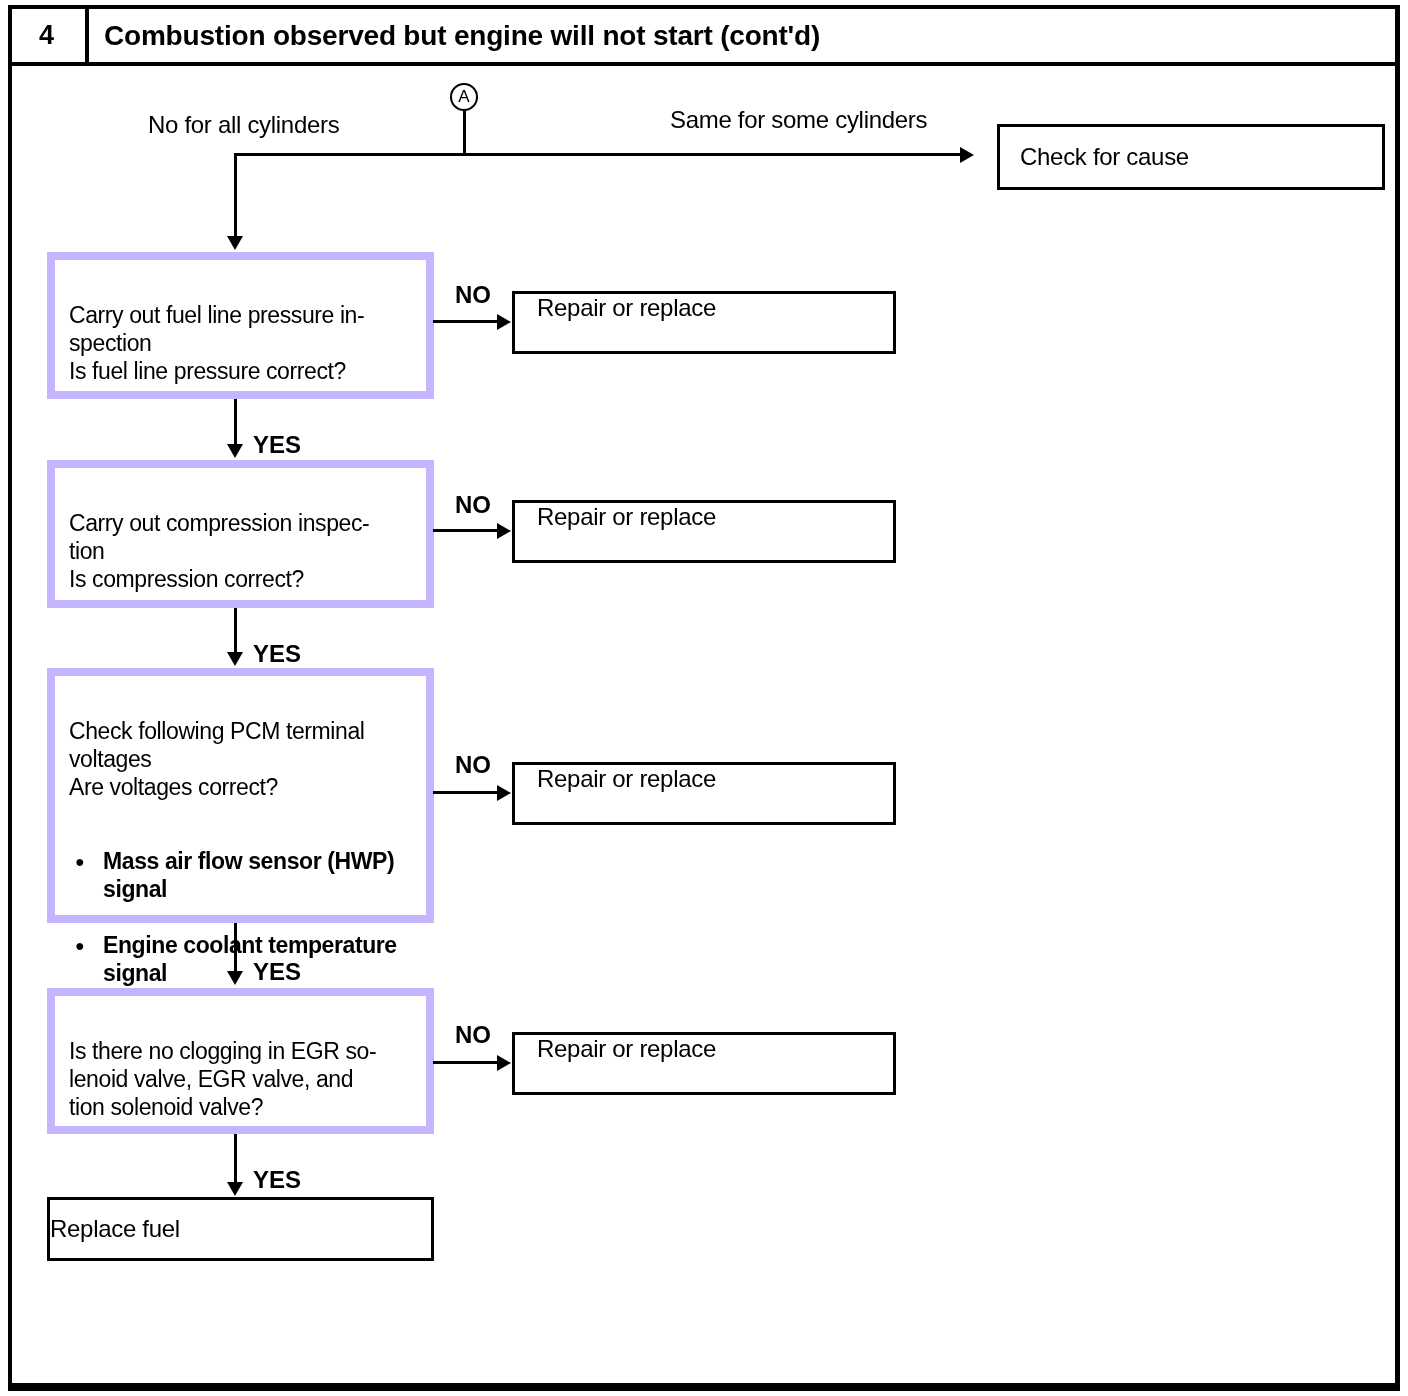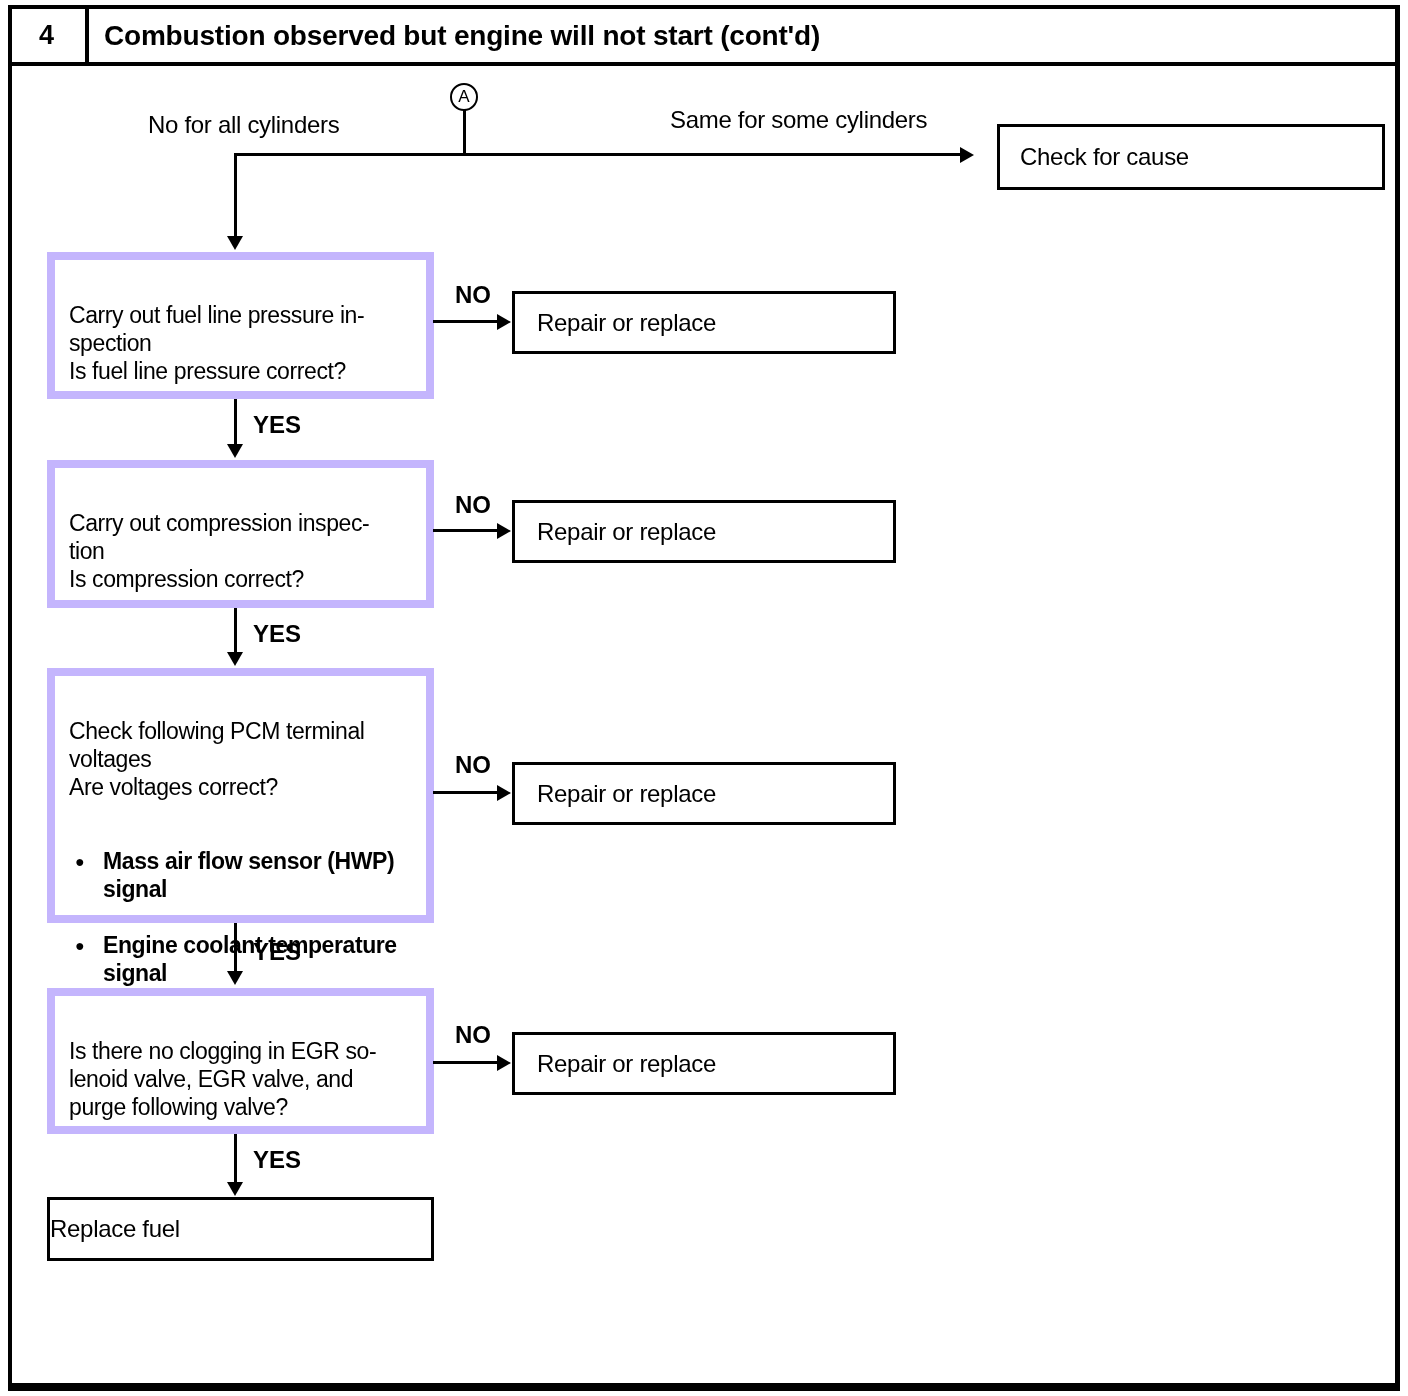--- a/index.html
+++ b/index.html
@@ -88,21 +88,21 @@
     font-size: 23px;
     line-height: 28px;
     letter-spacing: -0.4px;
     white-space: pre-line;
   }
   .result-box {
     position: absolute;
     left: 512px; width: 384px; height: 63px;
     border: 3px solid #000;
     box-sizing: border-box;
-    display: flex; align-items: center;
+    display: flex; align-items: flex-start;
     padding-left: 22px;
     font-size: 24px;
     letter-spacing: -0.3px;
   }
   .cause-box {
     position: absolute;
     left: 974px; top: 124px;
     width: 388px; height: 66px;
     border: 3px solid #000;
     box-sizing: border-box;
@@ -121,21 +121,21 @@
     display: flex; align-items: center;
     font-size: 24px;
     letter-spacing: -0.3px;
   }
   .no-label, .yes-label {
     position: absolute;
     font-weight: bold;
     font-size: 24px;
   }
   .no-label { left: 455px; }
-  .yes-label { left: 253px; }
+  .yes-label { left: 253px; margin-top: 20px; }
   .bullets {
     list-style: none;
     margin: 18px 0 0 0;
     padding: 0;
     font-weight: bold;
   }
   .bullets li {
     position: relative;
     padding-left: 34px;
     white-space: pre-line;
@@ -219,21 +219,21 @@
   <div class="result-box" style="top:762px;">
     <span>Repair or replace</span>
   </div>
   <div class="vline" style="left:234px; top:923px; height:49px;"></div>
   <div class="yes-label" style="top:938px;">YES</div>
   <div class="arrow-down" style="left:227px; top:971px;"></div>
 
   <div class="step-box" style="top:988px; height:146px;">
     <span>Is there no clogging in EGR so-
 lenoid valve, EGR valve, and
-purge following valve?</span>
+tion solenoid valve?</span>
   </div>
   <div class="no-label" style="top:1021px;">NO</div>
   <div class="hline" style="left:433px; top:1061px; width:66px;"></div>
   <div class="arrow-right" style="left:497px; top:1055px;"></div>
   <div class="result-box" style="top:1032px;">
     <span>Repair or replace</span>
   </div>
   <div class="vline" style="left:234px; top:1134px; height:49px;"></div>
   <div class="yes-label" style="top:1146px;">YES</div>
   <div class="arrow-down" style="left:227px; top:1182px;"></div>

